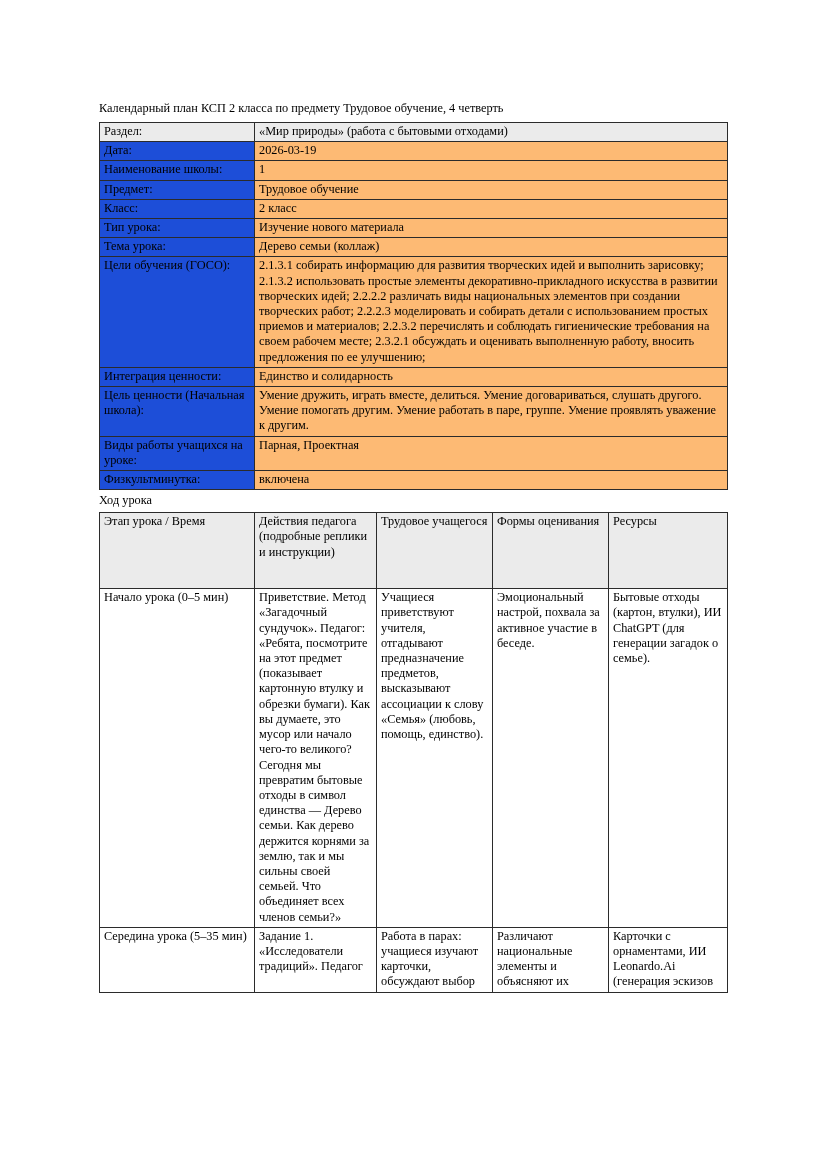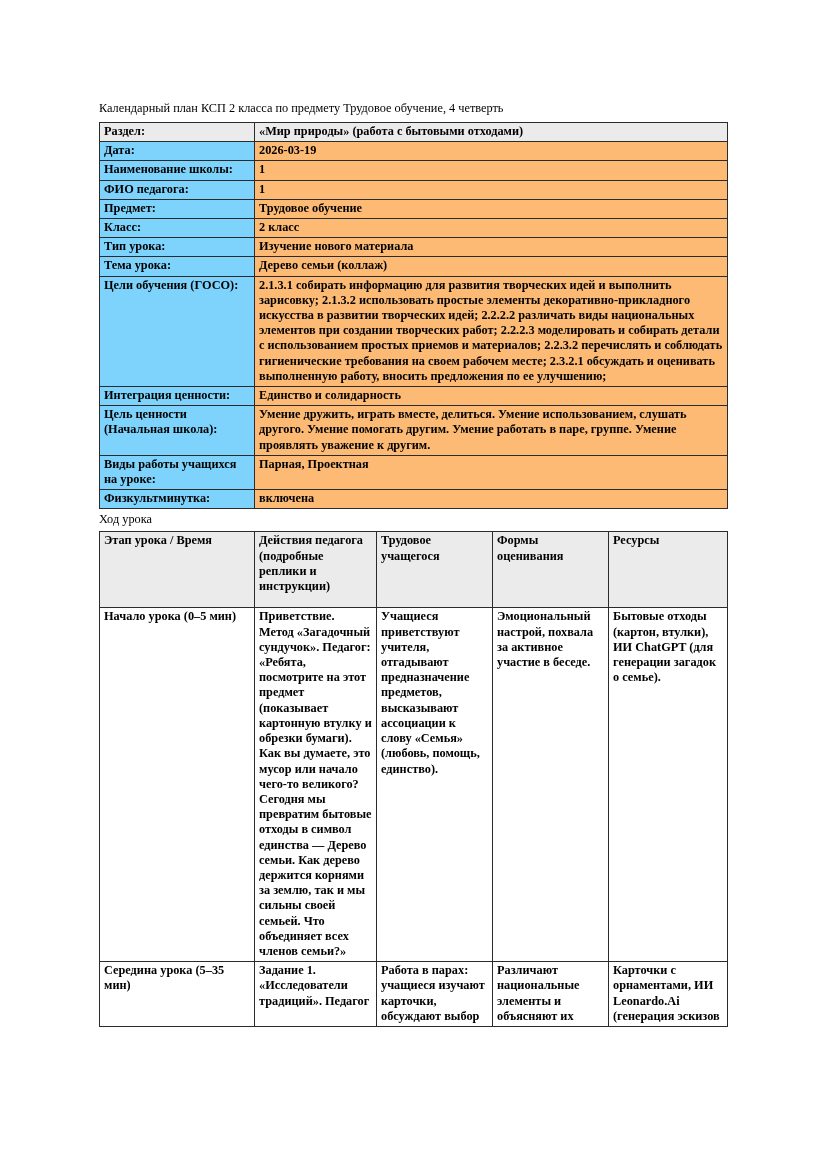--- a/index.html
+++ b/index.html
@@ -39,34 +39,34 @@
     border-collapse: collapse;
     table-layout: fixed;
     width: 628px;
     font-size: 12.3px;
   }
   table td, table th {
     border: 1px solid #2b2b2b;
     padding: 1px 4px 2px 4px;
     vertical-align: top;
     text-align: left;
-    font-weight: bold;
+    font-weight: normal;
     line-height: 15.2px;
     word-wrap: break-word;
     overflow-wrap: break-word;
     hyphens: none;
   }
   
   .info-table col.c1 { width: 155px; }
   .info-table col.c2 { width: 473px; }
   .info-table tr.shaded td.label,
   .info-table tr.shaded td.value {
     background: #ebebeb;
   }
-  .info-table td.label { background: #7dd3fc; }
+  .info-table td.label { background: #1d4ed8; }
   .info-table td.value { background: #fdba74; }
 
   
   .flow-table col.f1 { width: 155px; }
   .flow-table col.f2 { width: 122px; }
   .flow-table col.f3 { width: 116px; }
   .flow-table col.f4 { width: 116px; }
   .flow-table col.f5 { width: 119px; }
   .flow-table thead td {
     background: #ebebeb;
@@ -96,24 +96,20 @@
         </tr>
         <tr>
           <td class="label">Дата:</td>
           <td class="value">2026-03-19</td>
         </tr>
         <tr>
           <td class="label">Наименование школы:</td>
           <td class="value">1</td>
         </tr>
         <tr>
-          <td class="label">ФИО педагога:</td>
-          <td class="value">1</td>
-        </tr>
-        <tr>
           <td class="label">Предмет:</td>
           <td class="value">Трудовое обучение</td>
         </tr>
         <tr>
           <td class="label">Класс:</td>
           <td class="value">2 класс</td>
         </tr>
         <tr>
           <td class="label">Тип урока:</td>
           <td class="value">Изучение нового материала</td>
@@ -125,21 +121,21 @@
         <tr>
           <td class="label">Цели обучения (ГОСО):</td>
           <td class="value">2.1.3.1 собирать информацию для развития творческих идей и выполнить зарисовку; 2.1.3.2 использовать простые элементы декоративно-прикладного искусства в развитии творческих идей; 2.2.2.2 различать виды национальных элементов при создании творческих работ; 2.2.2.3 моделировать и собирать детали с использованием простых приемов и материалов; 2.2.3.2 перечислять и соблюдать гигиенические требования на своем рабочем месте; 2.3.2.1 обсуждать и оценивать выполненную работу, вносить предложения по ее улучшению;</td>
         </tr>
         <tr>
           <td class="label">Интеграция ценности:</td>
           <td class="value">Единство и солидарность</td>
         </tr>
         <tr>
           <td class="label">Цель ценности (Начальная школа):</td>
-          <td class="value">Умение дружить, играть вместе, делиться. Умение использованием, слушать другого. Умение помогать другим. Умение работать в паре, группе. Умение проявлять уважение к другим.</td>
+          <td class="value">Умение дружить, играть вместе, делиться. Умение договариваться, слушать другого. Умение помогать другим. Умение работать в паре, группе. Умение проявлять уважение к другим.</td>
         </tr>
         <tr>
           <td class="label">Виды работы учащихся на уроке:</td>
           <td class="value">Парная, Проектная</td>
         </tr>
         <tr>
           <td class="label">Физкультминутка:</td>
           <td class="value">включена</td>
         </tr>
       </tbody>

